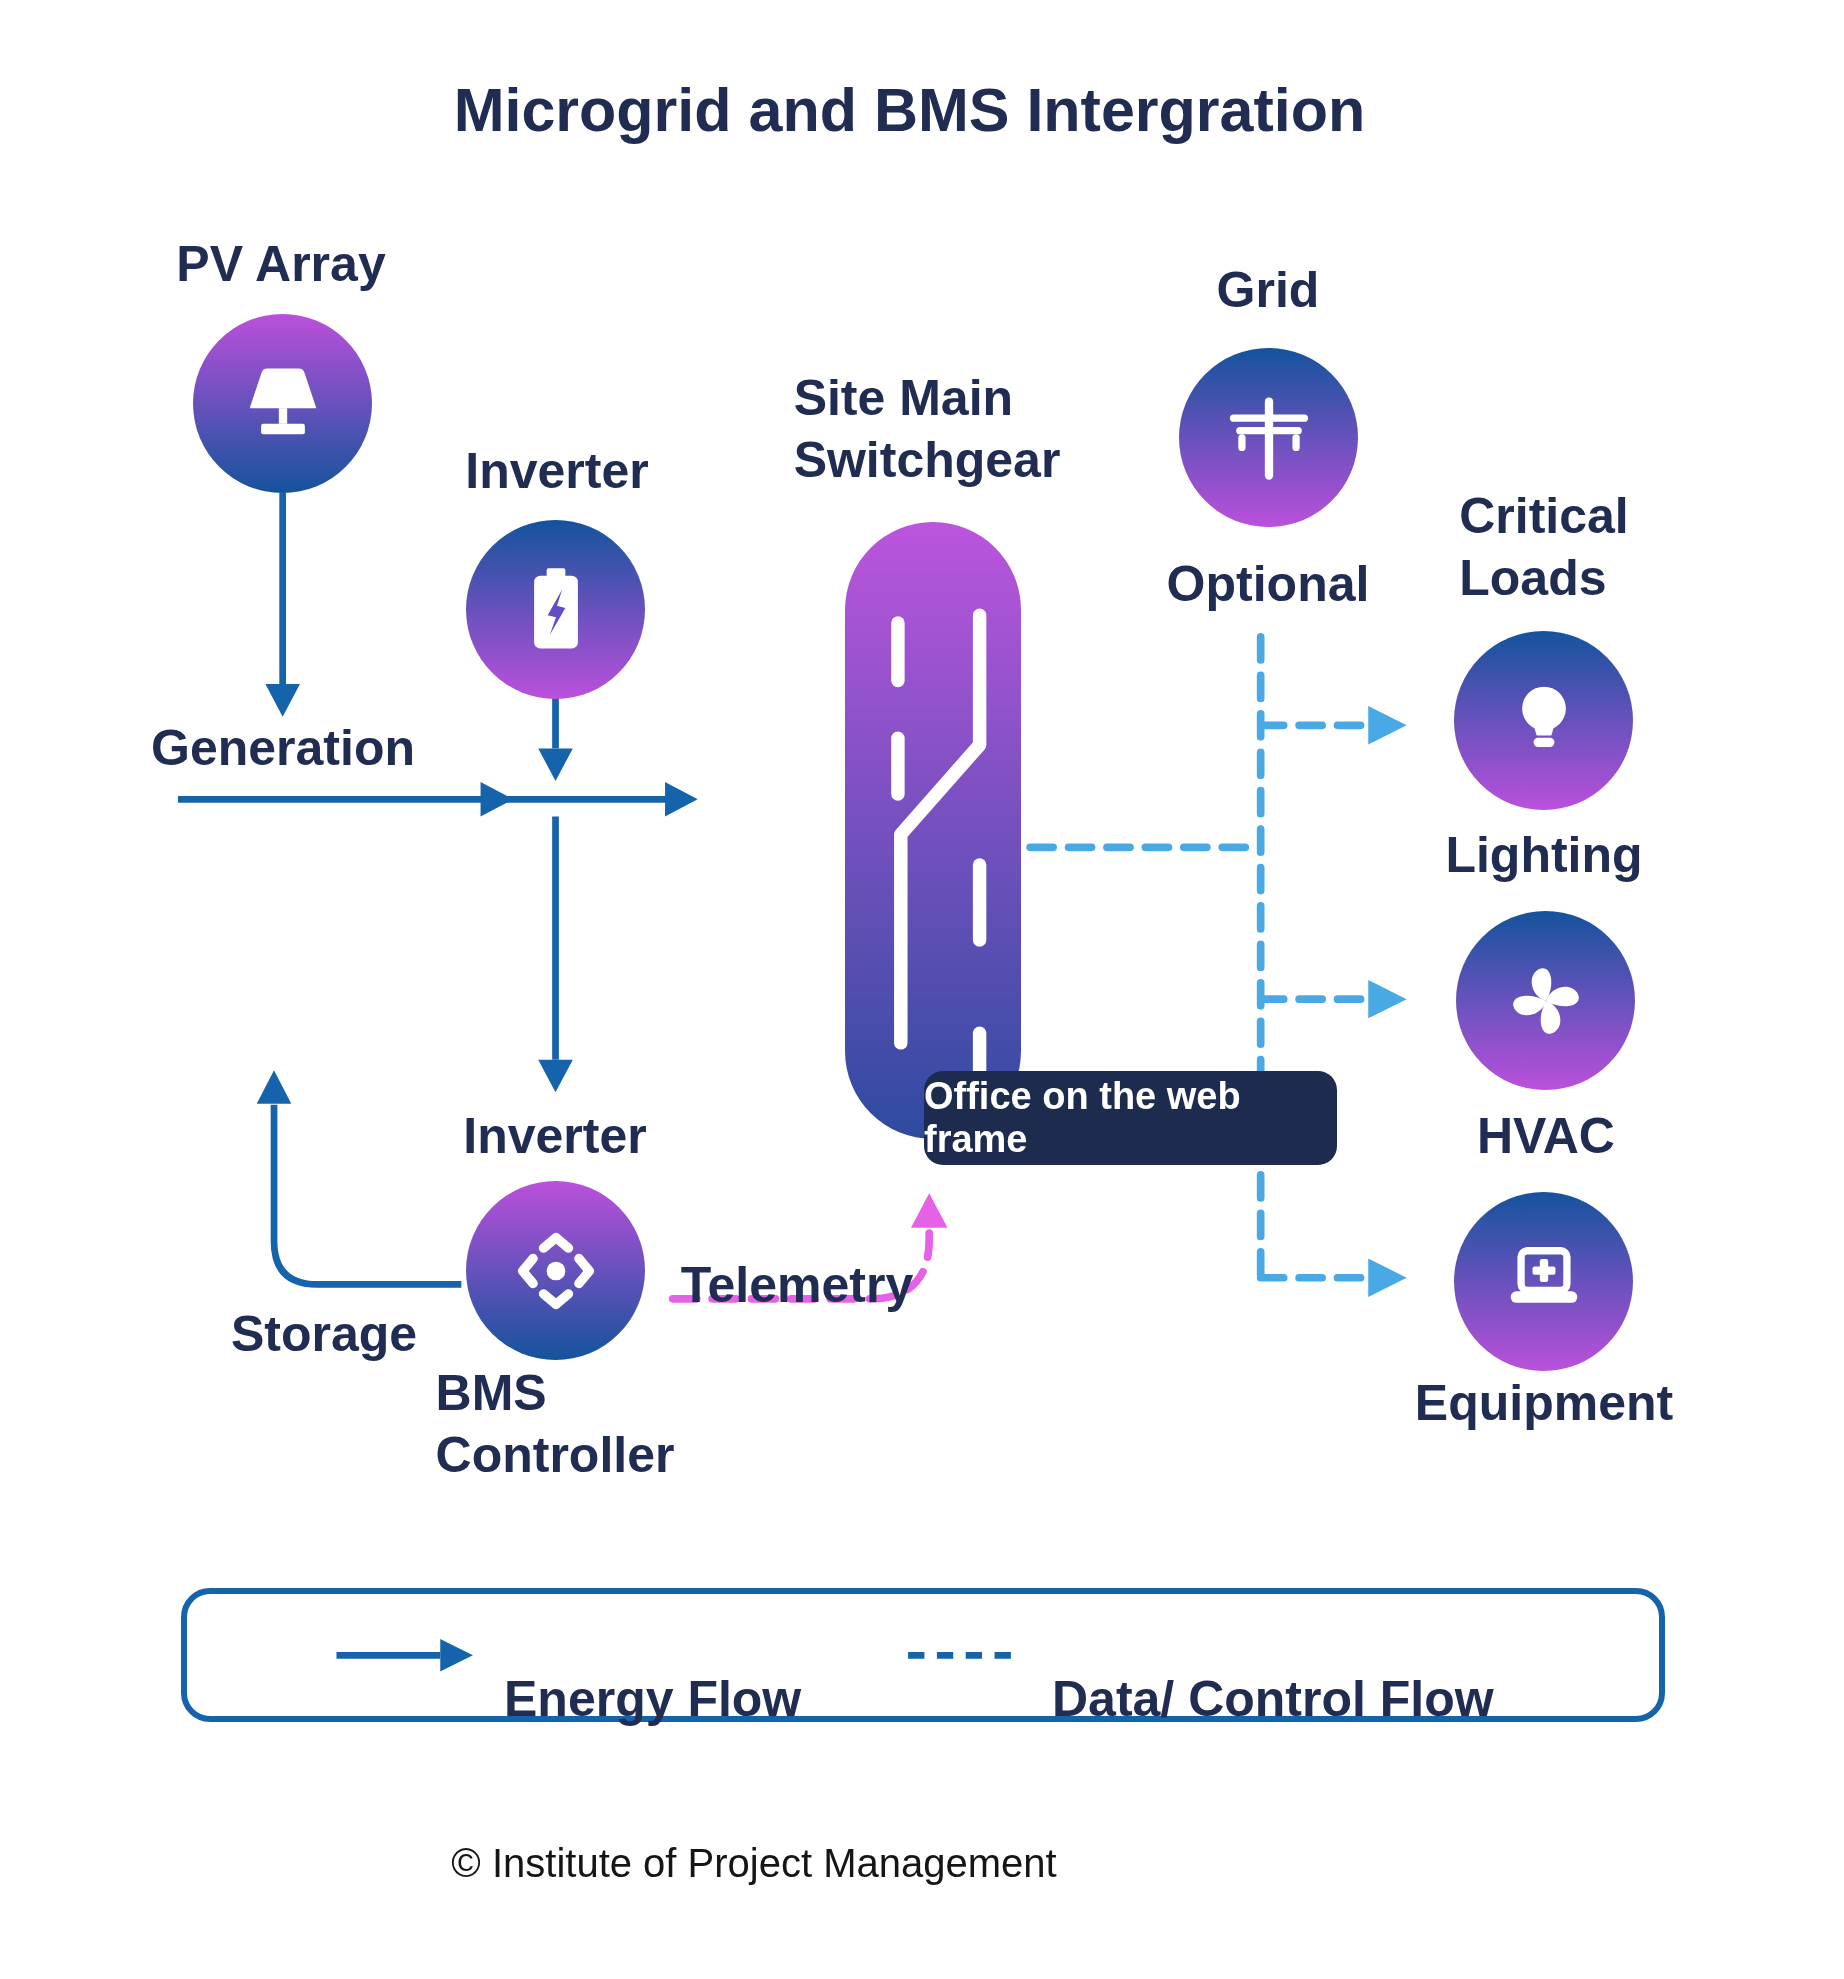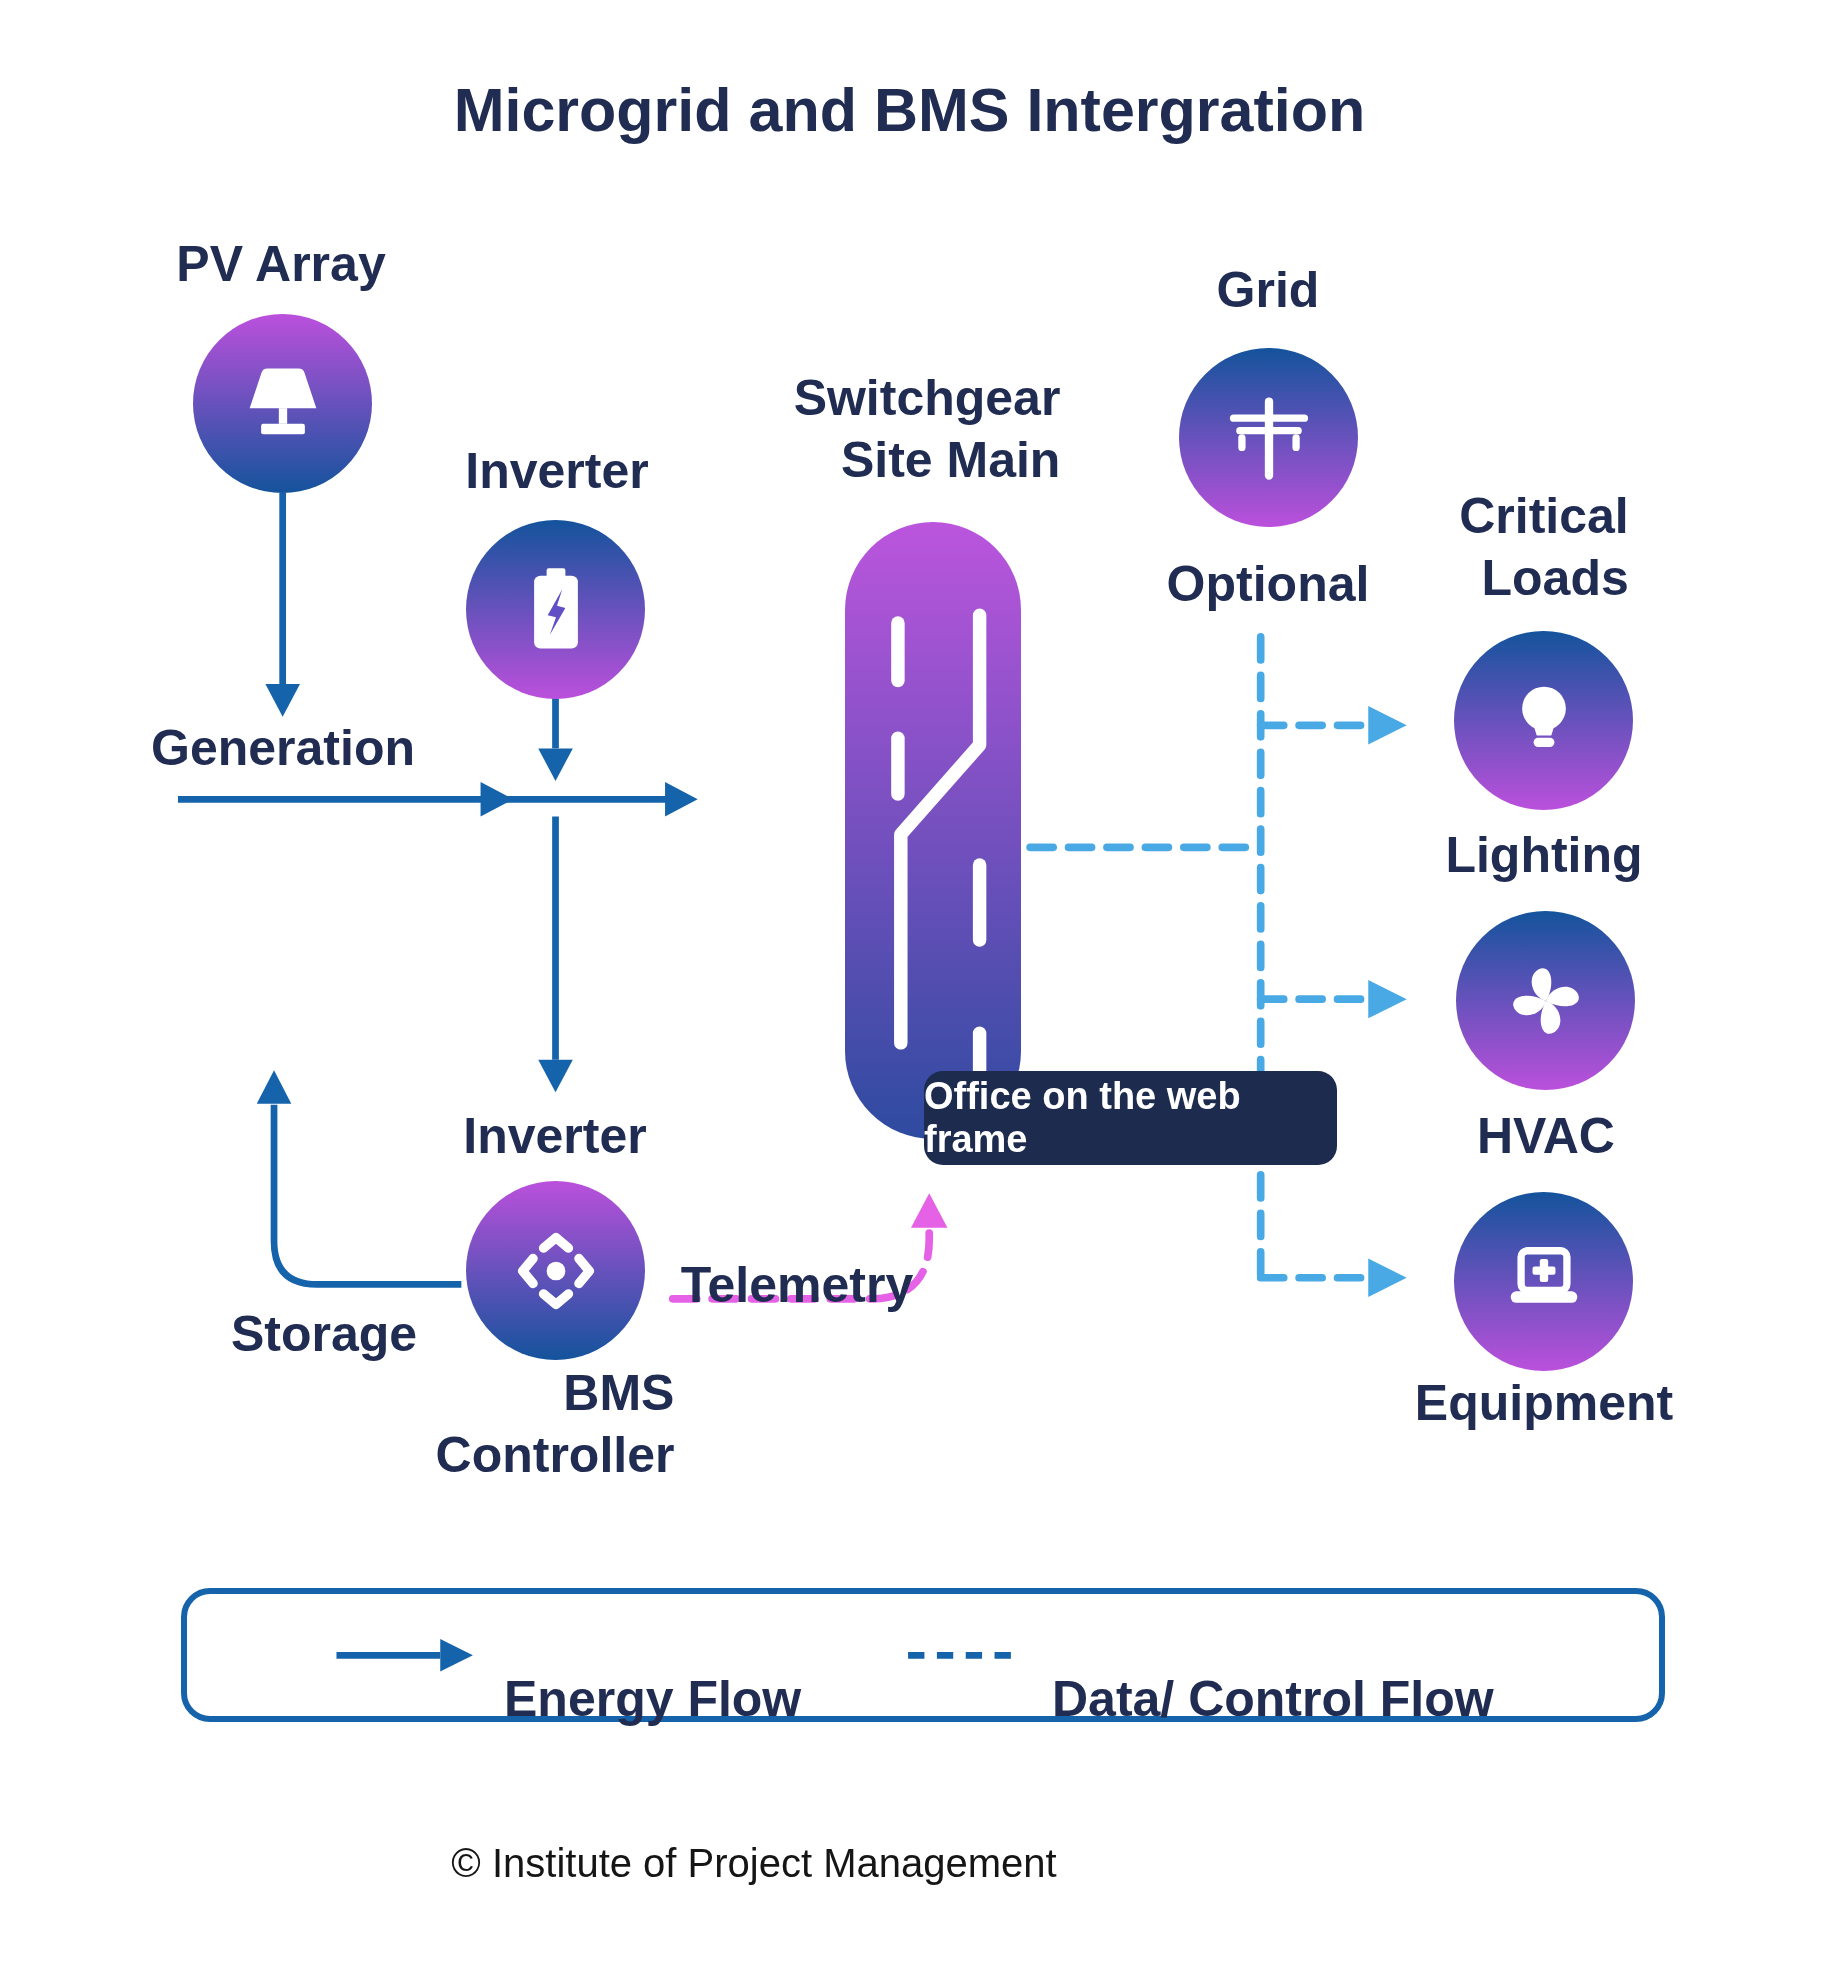--- a/index.html
+++ b/index.html
@@ -6,21 +6,21 @@
     --text-navy:#202c52; --energy-blue:#1563ab; --data-sky:#49a9e5;
     --telemetry-pink:#e561e6; --tooltip-bg:#1d2b4e; --tooltip-text:#ffffff;
     --grad-magenta:#bb50dc; --grad-blue:#14539c; --pill-top:#bb55dd; --pill-bottom:#2e4ba0;
     --footer-text:#151515; --background:#ffffff;
   }
   html,body{margin:0;padding:0;}
   body{background:var(--background);font-family:"Liberation Sans",sans-serif;}
   #stage{position:relative;width:1845px;height:1980px;background:var(--background);overflow:hidden;}
   .abs{position:absolute;}
   .lbl{position:absolute;transform:translateX(-50%);color:var(--text-navy);
-       font-size:50px;font-weight:600;text-align:right;white-space:nowrap;line-height:1.18;}
+       font-size:50px;font-weight:600;text-align:left;white-space:nowrap;line-height:1.18;}
   .lbl2{line-height:1.24;}
   #title{position:absolute;left:0;top:75px;width:1819px;text-align:center;
          font-size:61px;font-weight:700;color:var(--text-navy);}
   #footer{position:absolute;left:0;top:1841px;width:1508px;text-align:center;
           font-size:40px;font-weight:400;color:var(--footer-text);letter-spacing:0px;}
   .node{position:absolute;width:179px;height:179px;border-radius:50%;
         display:flex;align-items:center;justify-content:center;}
   .grad-mb{background:linear-gradient(180deg,var(--grad-magenta) 0%,var(--grad-blue) 100%);}
   .grad-bm{background:linear-gradient(180deg,var(--grad-blue) 0%,var(--grad-magenta) 100%);}
   #pill{position:absolute;left:845px;top:522px;width:176px;height:617px;border-radius:88px;
@@ -116,22 +116,22 @@
         <polygon fill="#6150c5" points="54,28 40,53 48,55 42,72 57,46 49,44"></polygon>
       </svg>
     </span>
   </div>
 
   <div class="lbl" style="left:283px;top:719px;">Generation</div>
   <div class="lbl" style="left:324px;top:1305px;">Storage</div>
   <div class="lbl" style="left:797px;top:1256px;">Telemetry</div>
 
   <div class="lbl lbl2" style="left:927px;top:367px;">
+    <div>Site Main</div>
     <div>Switchgear</div>
-    <div>Site Main</div>
   </div>
   <div id="pill">
     <span>
       <svg class="abs" style="left:0;top:0;" width="176" height="617" viewBox="0 0 183 642">
         <path class="road" d="M55 105 V165"></path>
         <path class="road" d="M55 225 V283"></path>
         <path class="road" d="M140 97 V232 L58 325 V542"></path>
         <path class="road" d="M140 357 V435"></path>
         <path class="road" d="M140 532 V612"></path>
       </svg>

